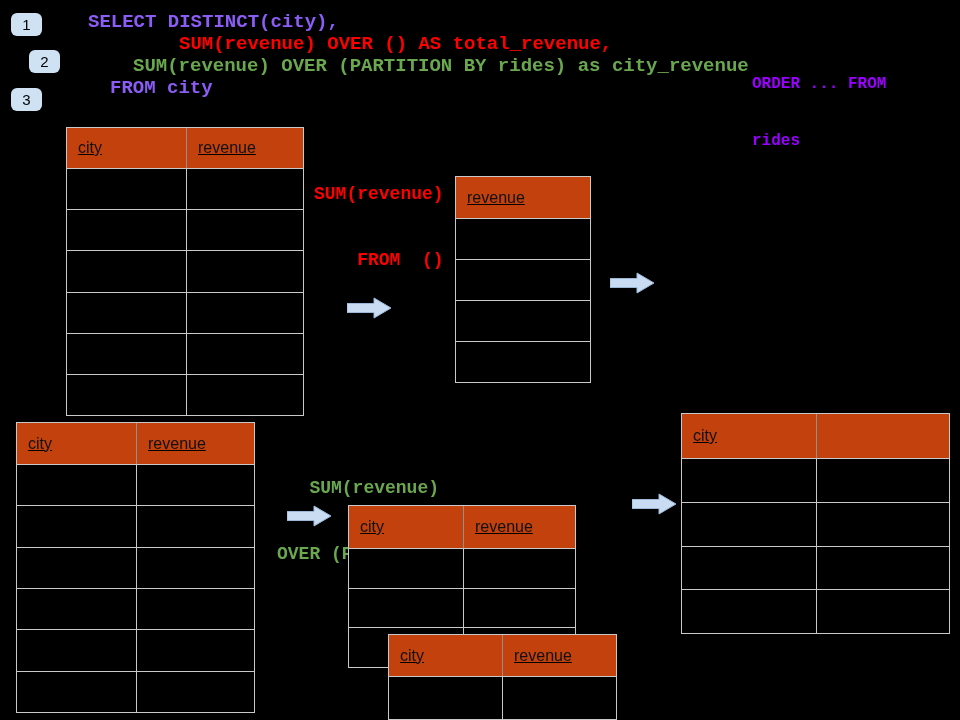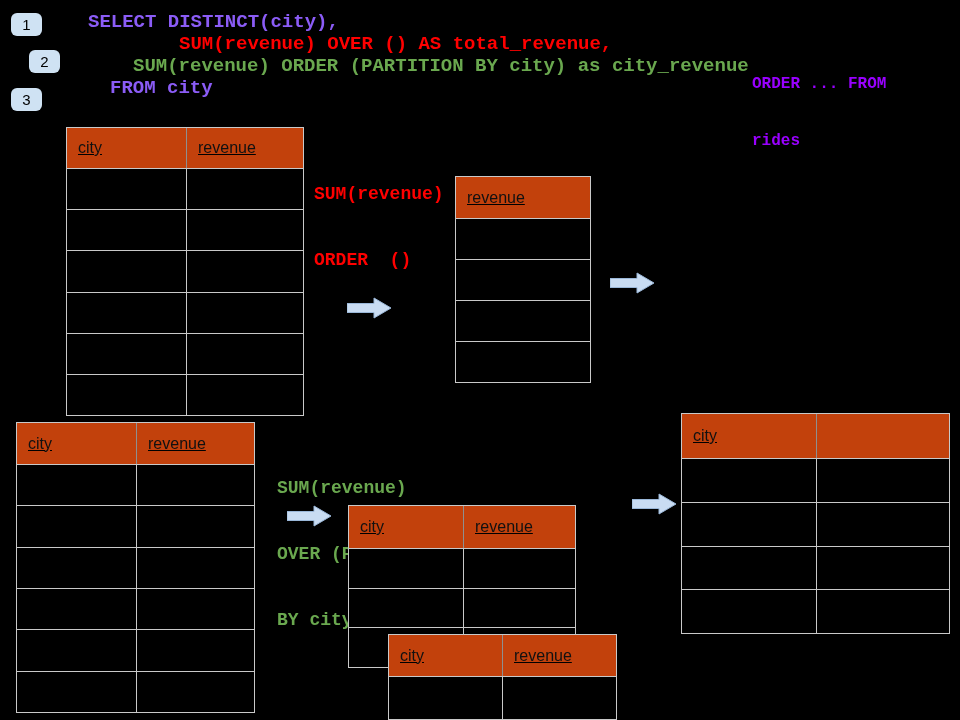--- a/index.html
+++ b/index.html
@@ -30,21 +30,21 @@
   .side-note {
     position:absolute; left:752px; top:37px;
     font-family:"Liberation Mono", monospace;
     font-weight:bold; font-size:16px; line-height:19px;
     color:#9900ff; white-space:pre;
   }
 
   .annot {
     position:absolute; white-space:pre;
     font-family:"Liberation Mono", monospace;
-    font-weight:bold; font-size:18px; line-height:22px;
+    font-weight:bold; font-size:18px; line-height:22px;text-align:right;
   }
   .annot-total { left:314px; top:139px; color:#ff0000; }
   .annot-part  { left:277px; top:433px; color:#6aa84f; }
 
   
   .arrow { position:absolute; }
 
   
   .tbl {
     position:absolute; box-sizing:border-box;
@@ -81,31 +81,31 @@
   </div>
   <div class="badge" style="left:29px;top:50px">
     <span>2</span>
   </div>
   <div class="badge" style="left:11px;top:88px">
     <span>3</span>
   </div>
 
   <div class="code-line purple" style="left:88px;top:11px">SELECT DISTINCT(city),</div>
   <div class="code-line red" style="left:133px;top:33px">SUM(revenue) OVER () AS total_revenue,</div>
-  <div class="code-line green" style="left:133px;top:55px">SUM(revenue) ORDER (PARTITION BY city) as city_revenue</div>
+  <div class="code-line green" style="left:133px;top:55px">SUM(revenue) OVER (PARTITION BY rides) as city_revenue</div>
   <div class="code-line purple" style="left:110px;top:77px">FROM city</div>
 
   <div class="side-note">
     <div>ORDER ... FROM</div>
     <div>rides</div>
   </div>
 
   <div class="annot annot-total">
     <div>SUM(revenue)</div>
-    <div>ORDER  ()</div>
+    <div>FROM  ()</div>
   </div>
 
   <div class="annot annot-part">
     <div>SUM(revenue)</div>
     <div>OVER (PARTITION</div>
     <div>BY city)</div>
   </div>
 
   <svg class="arrow" style="left:347px;top:297px" width="45" height="22" viewBox="0 0 45 22">
     <polygon points="0,6.5 27,6.5 27,1 44,11 27,21 27,15.5 0,15.5" fill="#c9dcf2" stroke="#9ab7d8" stroke-width="1"></polygon>

